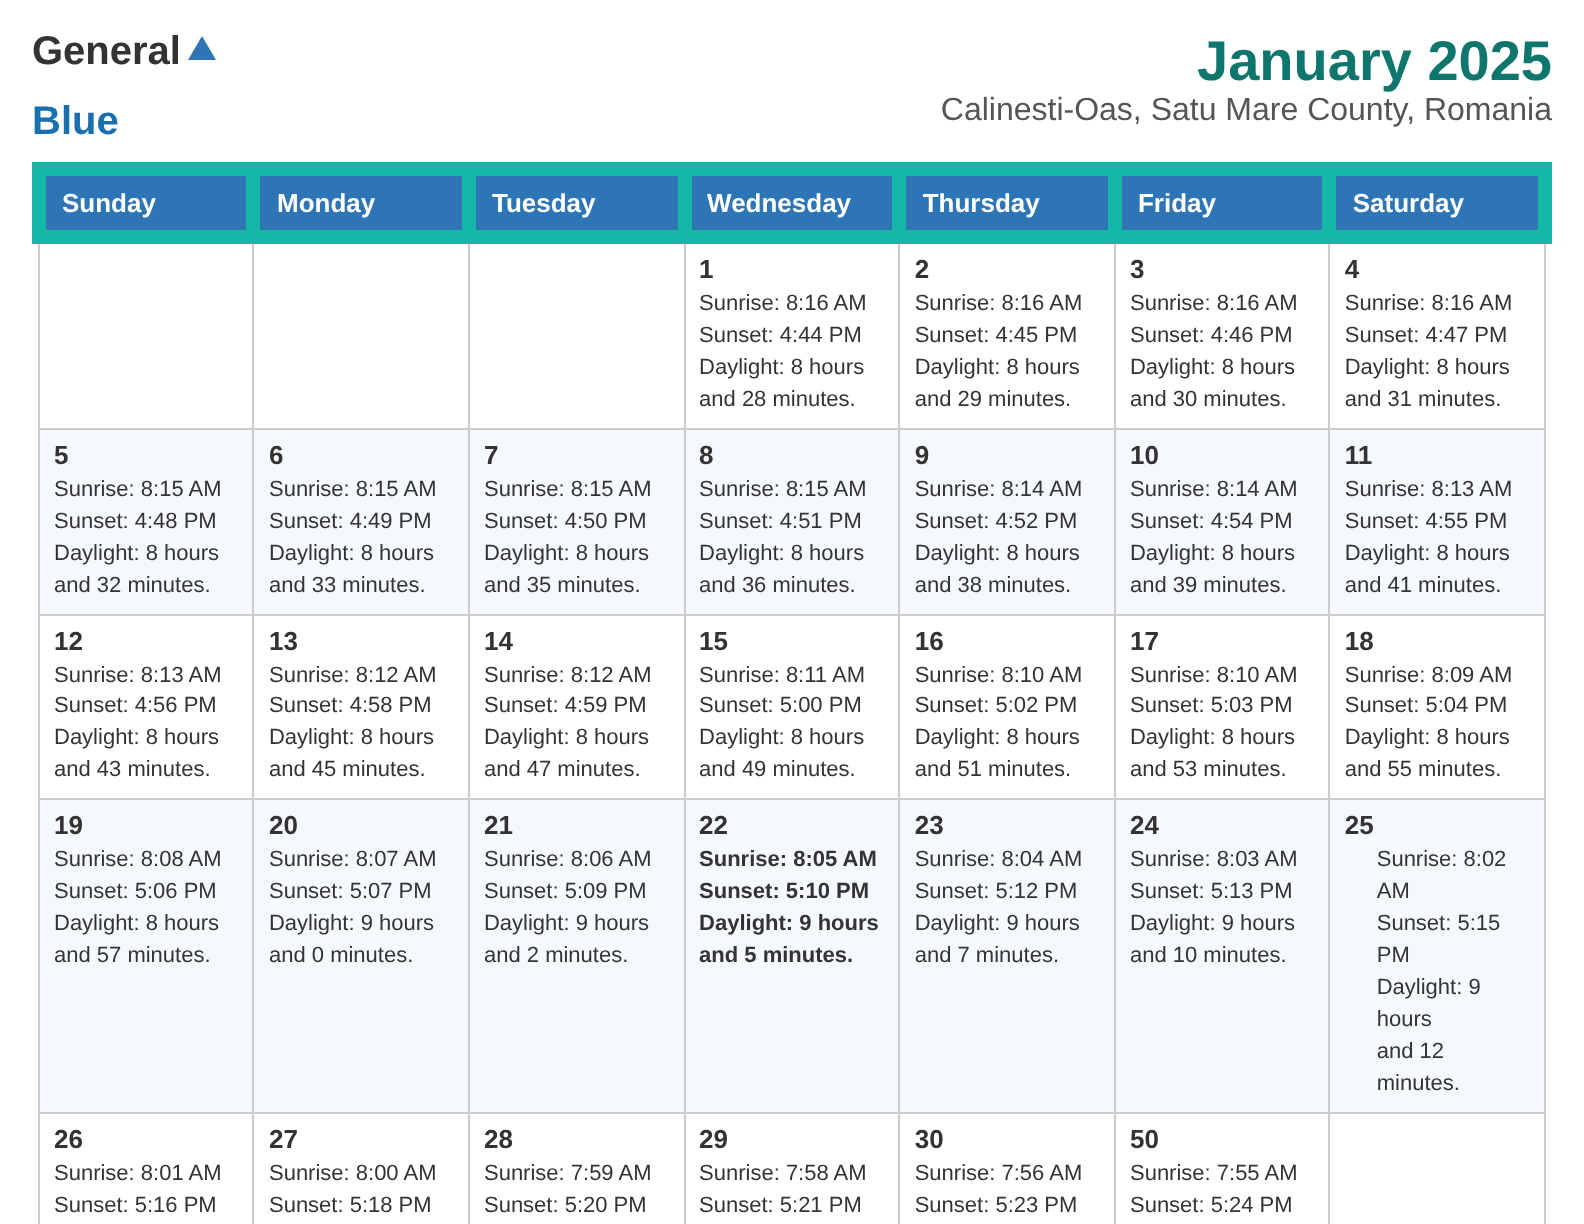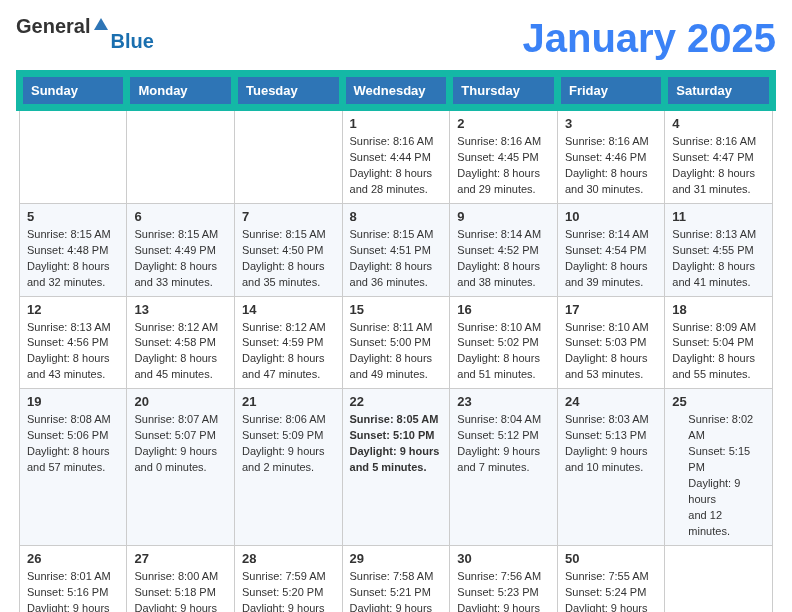--- a/index.html
+++ b/index.html
@@ -11,42 +11,43 @@
       padding: 16px;
     }
     .header {
       display: flex;
       align-items: flex-start;
       justify-content: space-between;
       margin-bottom: 10px;
     }
     .logo {
       display: flex;
+      flex-direction: column;
       align-items: flex-start;
     }
     .logo-general {
       font-size: 20px;
       font-weight: bold;
       color: #333;
       line-height: 1;
     }
     .logo-blue {
       font-size: 20px;
       font-weight: bold;
       color: #1a6faf;
       line-height: 1;
       margin-top: 15px;
     }
     .title-block {
       text-align: right;
     }
     .month-title {
-      font-size: 40px;
-      font-weight: bold;
-      color: #3b82f6;
+      font-size: 28px;
+      font-weight: bold;
+      color: #0f766e;
       line-height: 1.1;
     }
     .location-title {
       font-size: 16px;
       color: #555;
     }
     .calendar {
       width: 100%;
       border-collapse: collapse;
       border: 1px solid #ccc;
@@ -96,20 +97,21 @@
     <div style="display:flex;align-items:center;">
       <span class="logo-general">General</span>
       <svg width="18" height="18" viewBox="0 0 18 18" style="margin-left:2px;margin-top:-2px;">
         <polygon points="9,2 16,14 2,14" fill="#2e75b6"></polygon>
       </svg>
     </div>
     <span class="logo-blue">Blue</span>
   </div>
   <div class="title-block">
     <div class="month-title">January 2025</div>
+    <div class="location-title">Calinesti-Oas, Satu Mare County, Romania</div>
   </div>
 </div>
 
 <table class="calendar">
   <thead>
     <tr>
     <th>Sunday</th>
         <th>Monday</th>
         <th>Tuesday</th>
         <th>Wednesday</th>

